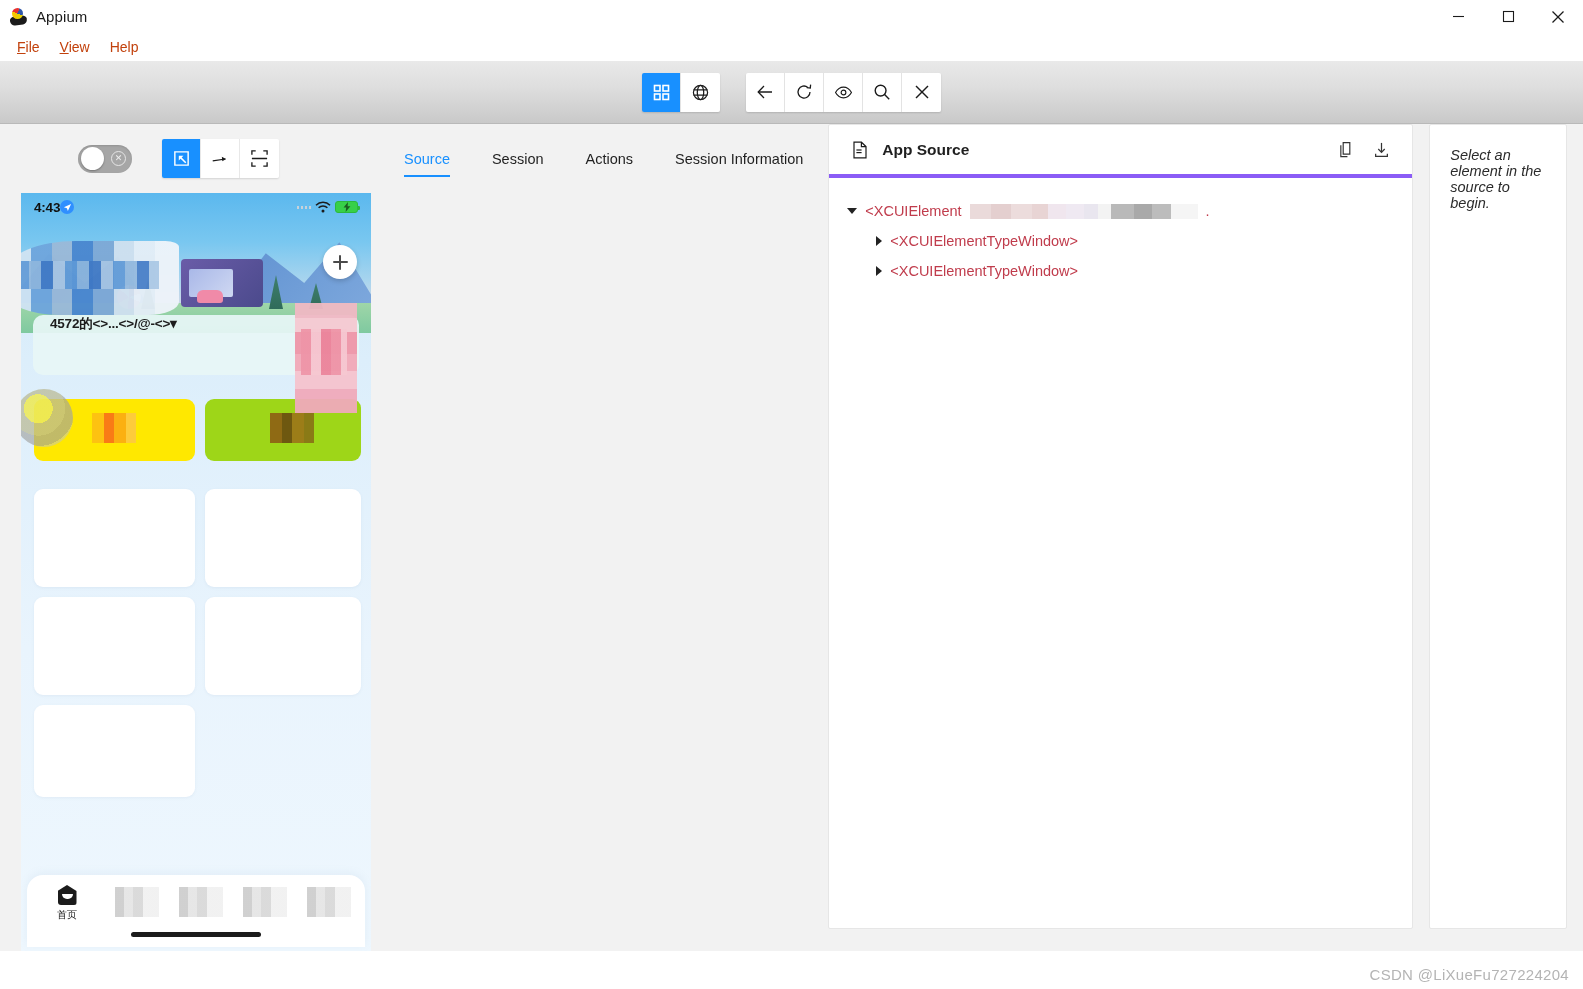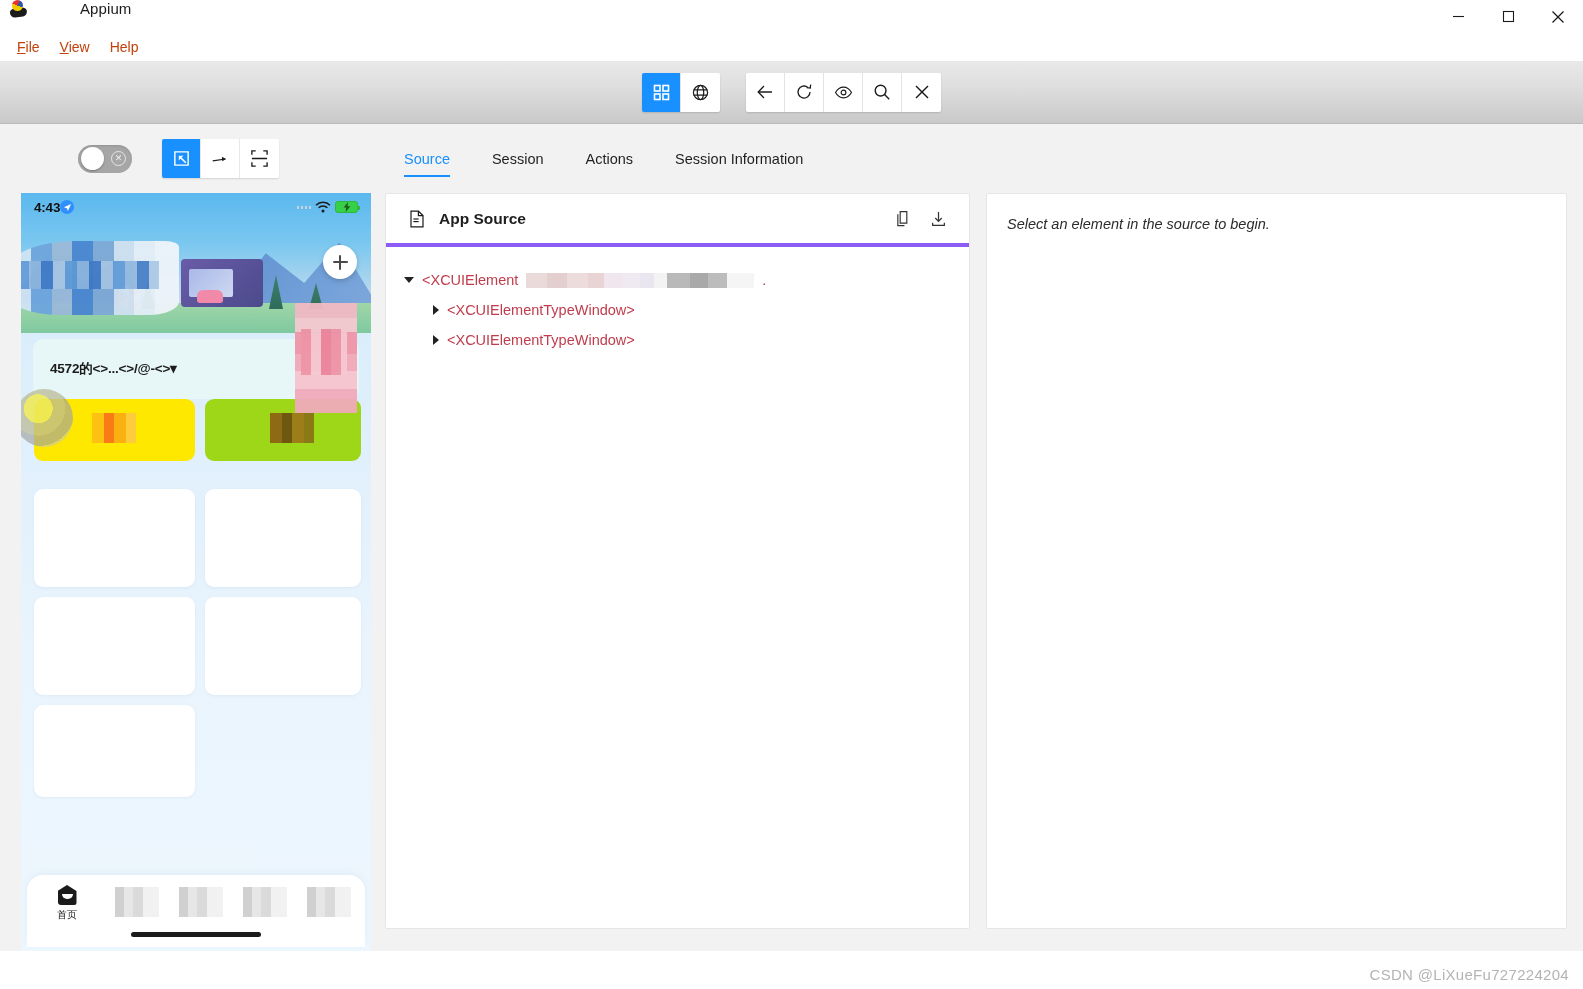--- a/index.html
+++ b/index.html
@@ -6,24 +6,23 @@
   html, body {
     width: 1583px; height: 989px;
     font-family: "Liberation Sans", sans-serif;
     background: #ffffff;
     overflow: hidden;
   }
 
   
   .titlebar {
     height: 33px;
-    display: flex; align-items: flex-start;
+    display: flex; align-items: center;
     background: #ffffff;
     position: relative;
-    gap: 44px;
   }
   .app-icon {
     width: 18px; height: 18px; margin-left: 10px; margin-right: 8px;
     position: relative; flex: 0 0 auto;
   }
   .app-icon .dish {
     position: absolute; left: 0; bottom: 1px;
     width: 17px; height: 9px; background: #1b1b1b;
     border-radius: 50% 50% 45% 45% / 70% 70% 100% 100%;
     transform: rotate(-8deg);
@@ -200,21 +199,21 @@
   }
   .fab:before, .fab:after {
     content:''; position:absolute; background:#4a4a4a; border-radius:1px;
   }
   .fab:before { width:15px; height:2px; }
   .fab:after { width:2px; height:15px; }
 
   .search-card {
     position: absolute; left: 12px; right: 12px; top: 122px; height: 60px;
     background: rgba(231,246,246,.93); border-radius: 10px; z-index: 6;
-    display: flex; align-items: center; padding-left: 17px; margin-top: 24px;
+    display: flex; align-items: flex-start; padding-left: 17px;
   }
   .search-card .txt { font-size: 13.5px; color: #1c1c1c; font-weight: 600; letter-spacing: -.2px; }
   .girl-mosaic {
     position: absolute; right: 14px; top: 110px; width: 62px; height: 110px; z-index: 7;
     background:
       linear-gradient(to bottom,
         #f0b9c4 0 14%, #f6c9d2 14% 26%, #ef96a8 26% 46%, #f2a9b8 46% 62%,
         #f6c3ce 62% 78%, #f0aabb 78% 100%);
     opacity: .95;
   }
@@ -271,21 +270,21 @@
     position: absolute; top: 12px; width: 44px; height: 30px;
     background: repeating-linear-gradient(to right,#c8c8c8 0 9px,#e2e2e2 9px 18px,#d4d4d4 18px 28px,#efefef 28px 44px);
     opacity: .85;
   }
   .home-indicator {
     position: absolute; left: 50%; transform: translateX(-50%); bottom: 10px;
     width: 130px; height: 5px; border-radius: 3px; background: #1b1b1b;
   }
 
   
-  .right-col { flex: 1; display: flex; flex-direction: column; min-width: 0; }
+  .right-col { flex: 1; display: flex; min-width: 0; }
   .tabs-row {
     height: 69px; display: flex; align-items: center; gap: 0px; padding-left: 2px;
   }
   .tab {
     position: relative; padding: 0 21px; height: 52px;
     display: flex; align-items: center; font-size: 14.5px; color: #1f1f1f;
   }
   .tab.active { color: #1890ff; }
   .tab.active:after {
     content:''; position:absolute; left:21px; right:21px; bottom: 8px; height: 2px; background: #1890ff;

